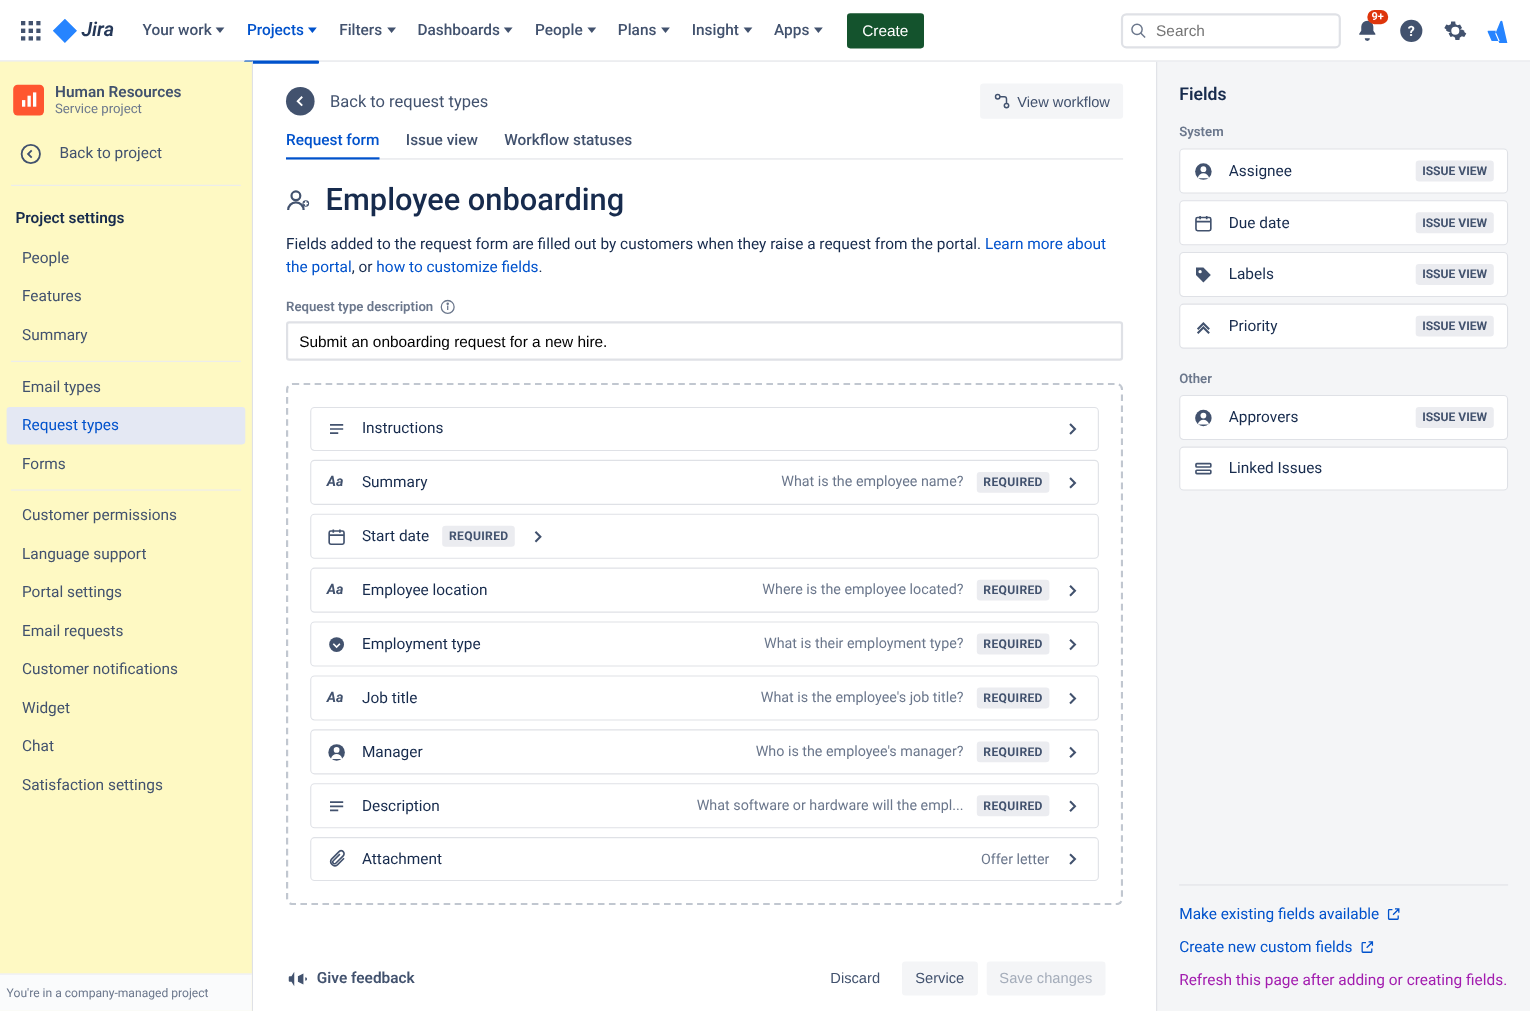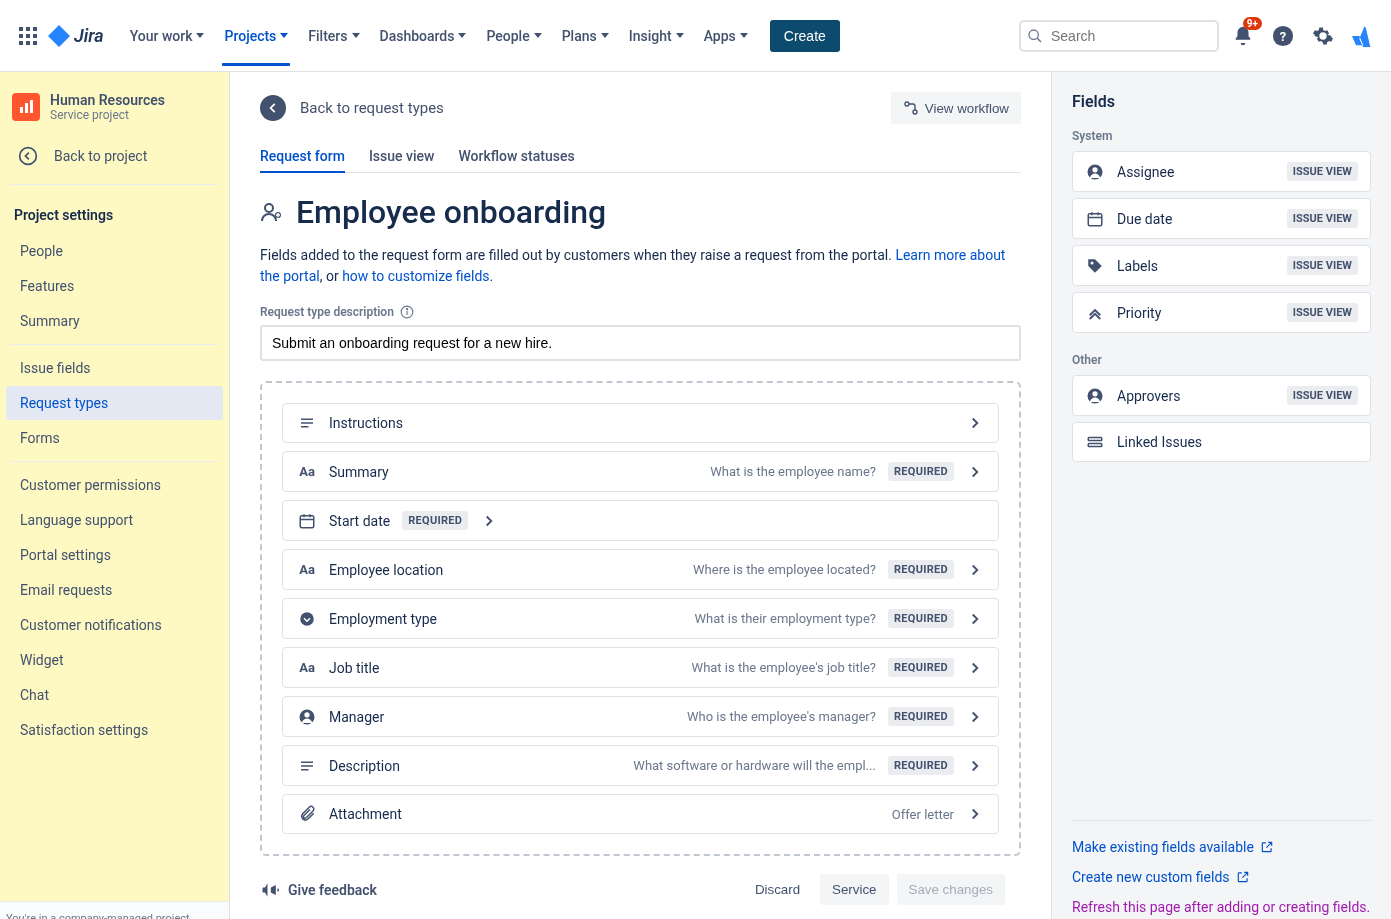--- a/index.html
+++ b/index.html
@@ -1,26 +1,26 @@
 <!DOCTYPE html>
 <html><head>
 <meta charset="utf-8">
 <style>
 * { box-sizing: border-box; margin: 0; padding: 0; }
 body { font-family: -apple-system, BlinkMacSystemFont, "Segoe UI", Roboto, sans-serif; font-size: 14px; color: #172B4D; background: #fff; }
-.topnav { height: 72px; border-bottom: 1px solid #DFE1E6; display: flex; align-items: center; padding: 0 12px; gap: 4px; }
+.topnav { height: 56px; border-bottom: 1px solid #DFE1E6; display: flex; align-items: center; padding: 0 12px; gap: 4px; }
 .topnav-left { display: flex; align-items: center; gap: 4px; flex: 1; }
 .topnav-right { display: flex; align-items: center; gap: 8px; }
 .app-switcher { width: 32px; height: 32px; display: flex; align-items: center; justify-content: center; cursor: pointer; border-radius: 3px; }
 .jira-logo { display: flex; align-items: center; gap: 4px; font-weight: 600; font-size: 18px; color: #253858; margin-right: 12px; font-style: italic; }
 .nav-item { padding: 8px 10px; cursor: pointer; border-radius: 3px; color: #42526E; font-weight: 500; display: inline-flex; align-items: center; gap: 4px; position: relative; }
 .nav-item.active { color: #0052CC; }
 .nav-item.active::after { content: ""; position: absolute; bottom: -14px; left: 8px; right: 8px; height: 3px; background: #0052CC; border-radius: 1px; }
 .chevron-down { width: 0; height: 0; border-left: 4px solid transparent; border-right: 4px solid transparent; border-top: 5px solid currentColor; }
-.btn-primary { background: #0c4a6e; color: #fff; border: none; padding: 8px 14px; border-radius: 3px; font-weight: 500; font-size: 14px; cursor: pointer; margin-left: 8px; }
+.btn-primary { background: #14532d; color: #fff; border: none; padding: 8px 14px; border-radius: 3px; font-weight: 500; font-size: 14px; cursor: pointer; margin-left: 8px; }
 .search-box { position: relative; }
 .search-box input { width: 200px; padding: 6px 8px 6px 30px; border: 2px solid #DFE1E6; border-radius: 5px; font-size: 14px; background: #fff; }
 .search-box svg { position: absolute; left: 8px; top: 50%; transform: translateY(-50%); }
 .icon-btn { width: 32px; height: 32px; display: flex; align-items: center; justify-content: center; cursor: pointer; border-radius: 50%; position: relative; color: #344563; }
 .badge { position: absolute; top: -3px; right: -3px; background: #DE350B; color: #fff; font-size: 10px; font-weight: 700; padding: 1px 4px; border-radius: 8px; }
 .layout { display: flex; height: calc(100vh - 56px); }
 .sidebar { width: 230px; background: #fef9c3; border-right: 1px solid #DFE1E6; display: flex; flex-direction: column; overflow-y: auto; position: relative; }
 .sidebar-scroll { flex: 1; overflow-y: auto; }
 .project-header { padding: 20px 12px 12px 12px; display: flex; align-items: center; gap: 10px; }
 .project-avatar { width: 28px; height: 28px; background: #FF5630; border-radius: 4px; display: flex; align-items: center; justify-content: center; color: #fff; }
@@ -28,37 +28,37 @@
 .project-type { font-size: 12px; color: #6B778C; }
 .back-link { display: flex; align-items: center; gap: 14px; padding: 10px 16px; color: #42526E; cursor: pointer; }
 .back-arrow { width: 24px; height: 24px; border-radius: 50%; display: flex; align-items: center; justify-content: center; }
 .section-label { font-weight: 600; padding: 16px 14px 10px; color: #172B4D; font-size: 14px; }
 .sidebar hr { border: none; border-top: 1px solid #EBECF0; margin: 6px 10px; }
 .side-item { padding: 9px 14px; cursor: pointer; color: #42526E; border-radius: 3px; margin: 1px 6px; }
 .side-item.selected { background: #E4E8F3; color: #0052CC; }
 .sidebar-foot { padding: 10px 6px; font-size: 11px; color: #6B778C; border-top: 1px solid #EBECF0; background: #FAFBFC; }
 .main { flex: 1; display: flex; overflow: hidden; }
 .content { flex: 1; overflow-y: auto; padding: 20px 30px 80px 30px; position: relative; }
-.content-header { display: flex; justify-content: space-between; align-items: center; margin-bottom: 16px; }
+.content-header { display: flex; justify-content: space-between; align-items: center; margin-bottom: 4px; }
 .back-request { display: flex; align-items: center; gap: 14px; color: #42526E; cursor: pointer; font-size: 15px; }
 .back-circle { width: 26px; height: 26px; border-radius: 50%; background: #42526E; color: #fff; display: flex; align-items: center; justify-content: center; font-size: 14px; }
 .btn-secondary { background: #F4F5F7; border: none; padding: 8px 12px; border-radius: 3px; color: #42526E; font-weight: 500; cursor: pointer; display: inline-flex; align-items: center; gap: 6px; }
 .tabs { display: flex; gap: 24px; border-bottom: 1px solid #DFE1E6; margin-bottom: 20px; }
 .tab { padding: 8px 0; cursor: pointer; color: #42526E; font-weight: 500; position: relative; }
 .tab.active { color: #0052CC; }
 .tab.active::after { content: ""; position: absolute; bottom: -1px; left: 0; right: 0; height: 2px; background: #0052CC; }
-.page-title { display: flex; align-items: center; gap: 12px; font-size: 32px; font-weight: 500; margin-bottom: 14px; }
+.page-title { display: flex; align-items: center; gap: 12px; font-size: 28px; font-weight: 500; margin-bottom: 14px; }
 .desc-text { margin-bottom: 18px; color: #172B4D; line-height: 1.5; }
 .desc-text a { color: #0052CC; text-decoration: none; }
 .field-label { font-size: 12px; font-weight: 600; color: #6B778C; display: flex; align-items: center; gap: 6px; margin-bottom: 6px; }
 .desc-input { width: 100%; padding: 8px 10px; border: 2px solid #DFE1E6; border-radius: 3px; font-size: 14px; margin-bottom: 20px; }
 .form-zone { border: 2px dashed #C1C7D0; border-radius: 6px; padding: 20px; }
 .field-row { background: #fff; border: 1px solid #DFE1E6; border-radius: 4px; padding: 10px 14px; margin-bottom: 8px; display: flex; align-items: center; gap: 12px; cursor: pointer; }
 .field-row:last-child { margin-bottom: 0; }
-.field-icon { width: 20px; display: flex; justify-content: center; color: #42526E; }
+.field-icon { width: 20px; display: flex; color: #42526E; font-style: italic; }
 .field-name { font-weight: 400; color: #172B4D; flex-shrink: 0; }
 .field-hint { flex: 1; text-align: right; color: #6B778C; font-size: 13px; white-space: nowrap; overflow: hidden; text-overflow: ellipsis; }
 .req-badge { background: #EBECF0; color: #42526E; font-size: 11px; font-weight: 700; padding: 3px 6px; border-radius: 3px; letter-spacing: 0.3px; }
 .chevron-right { color: #42526E; }
 .footer-bar { position: fixed; bottom: 0; left: 230px; right: 356px; background: #fff; padding: 14px 30px; display: flex; justify-content: space-between; align-items: center; }
 .feedback { display: flex; align-items: center; gap: 8px; font-weight: 600; color: #42526E; cursor: pointer; }
 .footer-actions { display: flex; gap: 8px; }
 .btn-subtle { background: transparent; border: none; padding: 8px 12px; color: #42526E; font-weight: 500; cursor: pointer; border-radius: 3px; }
 .btn-light { background: #F4F5F7; border: none; padding: 8px 12px; color: #42526E; font-weight: 500; cursor: pointer; border-radius: 3px; }
 .btn-disabled { background: #F4F5F7; border: none; padding: 8px 12px; color: #A5ADBA; font-weight: 500; border-radius: 3px; }
@@ -163,21 +163,21 @@
       </div>
       <hr>
       <div class="section-label">Project settings</div>
       <div id="sg1">
           <div class="side-item">People</div>
           <div class="side-item">Features</div>
           <div class="side-item">Summary</div>
         </div>
       <hr>
       <div id="sg2">
-          <div class="side-item">Issue fields</div>
+          <div class="side-item">Email types</div>
           <div class="side-item selected">Request types</div>
           <div class="side-item">Forms</div>
         </div>
       <hr>
       <div id="sg3">
           <div class="side-item">Customer permissions</div>
           <div class="side-item">Language support</div>
           <div class="side-item">Portal settings</div>
           <div class="side-item">Email requests</div>
           <div class="side-item">Customer notifications</div>

